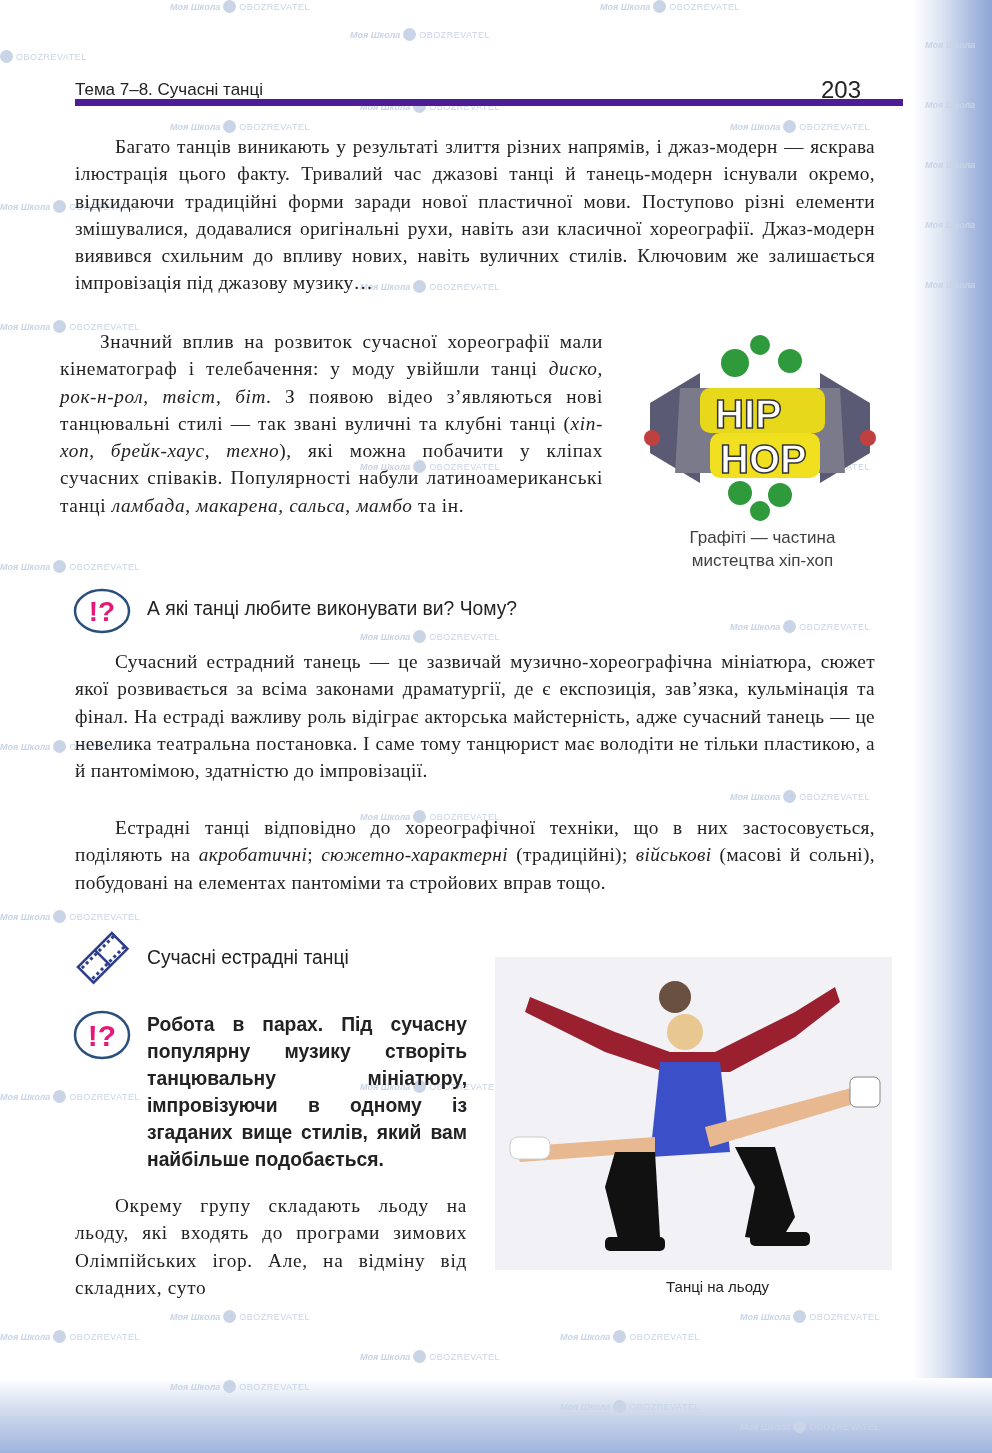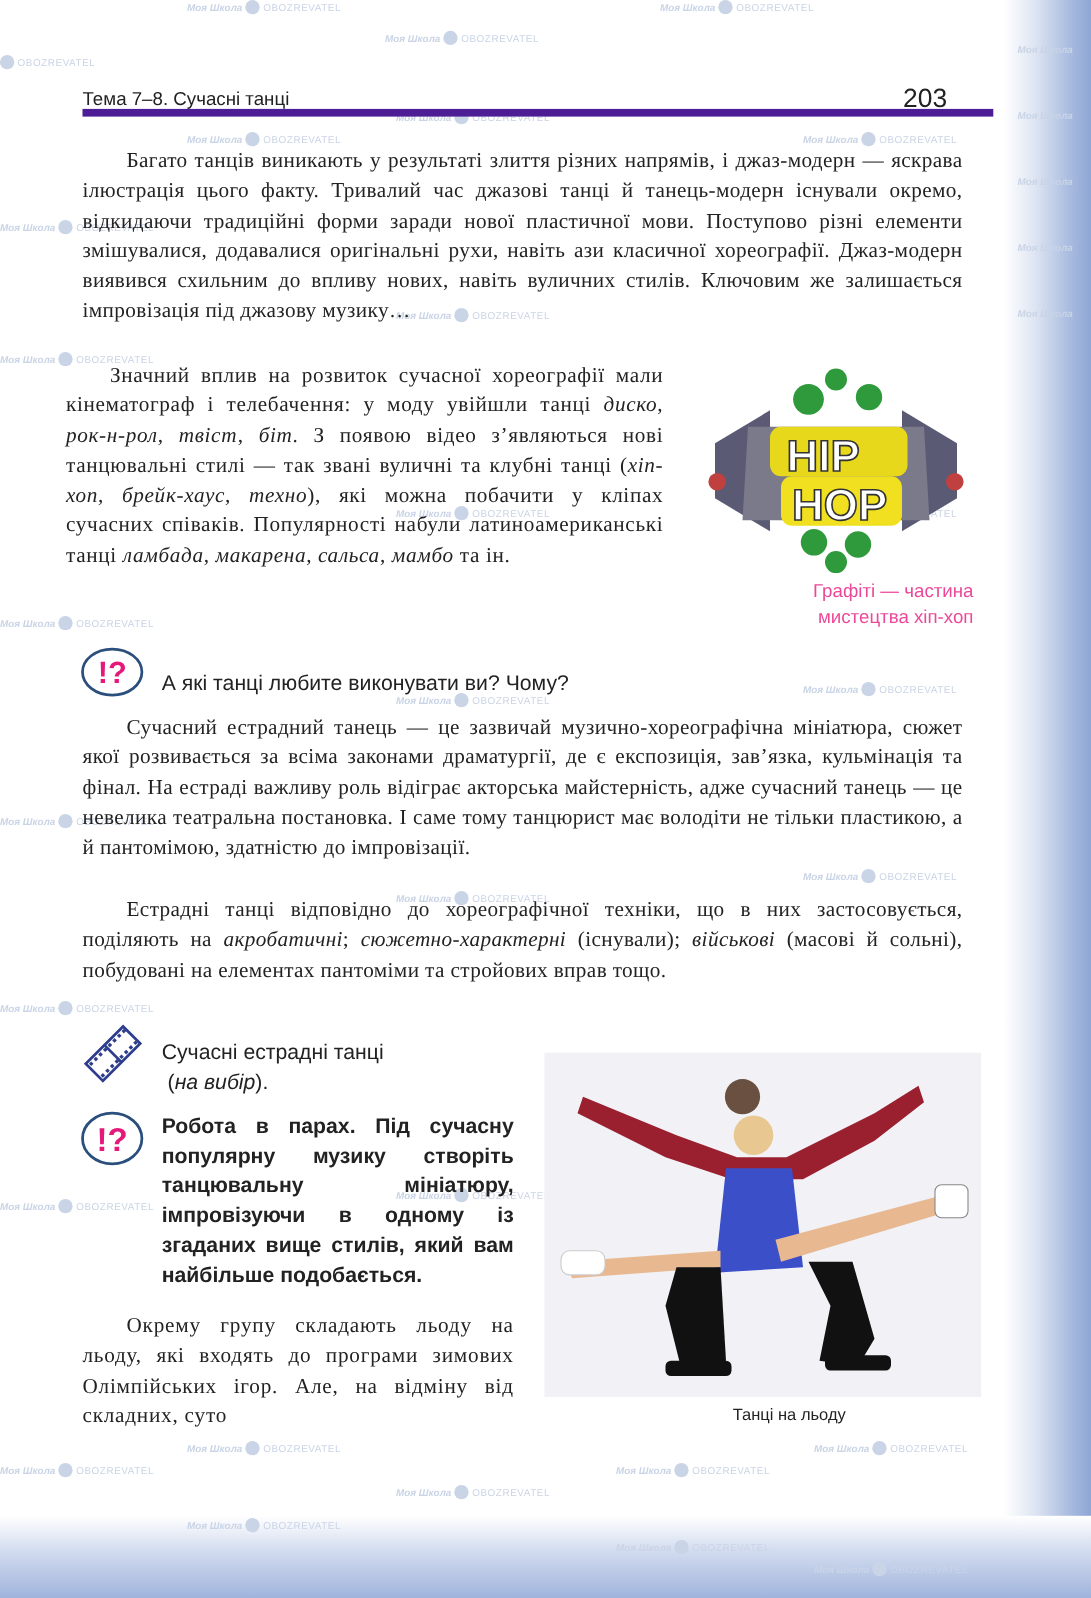--- a/index.html
+++ b/index.html
@@ -50,36 +50,36 @@
     .para i { font-style: italic; }
 
     .p1 { left: 75px; top: 133px; width: 800px; }
     .p2 { left: 60px; top: 328px; width: 543px; letter-spacing: 0.6px; }
     .p3 { left: 75px; top: 648px; width: 800px; }
     .p4 { left: 75px; top: 814px; width: 800px; }
     .p5 { left: 75px; top: 1192px; width: 392px; letter-spacing: 0.7px; }
 
     .fig1 { position: absolute; left: 640px; top: 333px; width: 240px; height: 190px; }
     .fig1-caption {
-      position: absolute; left: 640px; top: 526px; width: 245px; text-align: right;
-      font-family: "Liberation Sans", sans-serif; font-size: 17px; line-height: 23px; color: #ec4899;
+      position: absolute; left: 640px; top: 526px; width: 245px; text-align: center;
+      font-family: "Liberation Sans", sans-serif; font-size: 17px; line-height: 23px; color: #404040;
     }
     .fig2 { position: absolute; left: 495px; top: 957px; width: 397px; height: 313px; background: #f3f3f7; }
     .fig2-caption {
       position: absolute; left: 495px; top: 1278px; width: 445px; text-align: center;
       font-family: "Liberation Sans", sans-serif; font-size: 15px; color: #222;
     }
 
     .task-icon { position: absolute; width: 60px; height: 48px; }
     .task-text {
       position: absolute; font-family: "Liberation Sans", sans-serif;
       font-size: 19.3px; line-height: 27px; color: #222;
     }
     .q1-icon { left: 72px; top: 587px; }
-    .q1-text { left: 147px; top: 595px; margin-top: 13px; }
+    .q1-text { left: 147px; top: 595px; }
     .film-icon { left: 72px; top: 930px; width: 60px; height: 60px; }
     .film-text { left: 147px; top: 944px; width: 320px; }
     .q2-icon { left: 72px; top: 1009px; }
     .q2-text { left: 147px; top: 1011px; width: 320px; text-align: justify; font-weight: bold; }
   </style>
 </head>
 <body>
 
 <div class="bg-right"></div>
 <div class="bg-bottom"></div>
@@ -282,21 +282,21 @@
 <div class="task-icon q1-icon">
   <svg width="60" height="48" viewBox="0 0 60 48">
     <ellipse cx="30" cy="24" rx="27" ry="21" fill="#ffffff" stroke="#2b4f7c" stroke-width="2.5"></ellipse>
     <text x="30" y="34" text-anchor="middle" font-family="Liberation Sans, sans-serif" font-weight="bold" font-size="28" fill="#e5197a">!?</text>
   </svg>
 </div>
 <div class="task-text q1-text">А які танці любите виконувати ви? Чому?</div>
 
 <div class="para p3"><span class="indent"></span><span>Сучасний естрадний танець — це зазвичай музично-хореографічна мініатюра, сюжет якої розвивається за всіма законами драматургії, де є експозиція, зав’язка, кульмінація та фінал. На естраді важливу роль відіграє акторська майстерність, адже сучасний танець — це невелика театральна постановка. І саме тому танцюрист має володіти не тільки пластикою, а й пантомімою, здатністю до імпровізації.</span></div>
 
-<div class="para p4"><span class="indent"></span><span>Естрадні танці відповідно до хореографічної техніки, що в них застосовується, поділяють на </span><i>акробатичні</i><span>; </span><i>сюжетно-характерні</i><span> (існували); </span><i>військові</i><span> (масові й сольні), побудовані на елементах пантоміми та стройових вправ тощо.</span></div>
+<div class="para p4"><span class="indent"></span><span>Естрадні танці відповідно до хореографічної техніки, що в них застосовується, поділяють на </span><i>акробатичні</i><span>; </span><i>сюжетно-характерні</i><span> (традиційні); </span><i>військові</i><span> (масові й сольні), побудовані на елементах пантоміми та стройових вправ тощо.</span></div>
 
 <div class="task-icon film-icon">
   <svg width="60" height="60" viewBox="0 0 60 60">
     <g transform="rotate(-45 30 30)">
       <rect x="8" y="18" width="48" height="22" fill="#ffffff" stroke="#2e3e8c" stroke-width="2.5"></rect>
       <line x1="32" y1="18" x2="32" y2="40" stroke="#2e3e8c" stroke-width="2.5"></line>
       <g fill="#2e3e8c">
         <rect x="10" y="20" width="3" height="3"></rect>
           <rect x="16" y="20" width="3" height="3"></rect>
           <rect x="22" y="20" width="3" height="3"></rect>
@@ -312,21 +312,20 @@
           <rect x="34" y="35" width="3" height="3"></rect>
           <rect x="40" y="35" width="3" height="3"></rect>
           <rect x="46" y="35" width="3" height="3"></rect>
           <rect x="52" y="35" width="3" height="3"></rect>
       </g>
     </g>
   </svg>
 </div>
 <div class="task-text film-text">
   <div>Сучасні естрадні танці</div>
-  <div>&nbsp;<span>(</span><i>на вибір</i><span>).</span></div>
 </div>
 
 <div class="task-icon q2-icon">
   <svg width="60" height="52" viewBox="0 0 60 52">
     <ellipse cx="30" cy="26" rx="27" ry="23" fill="#ffffff" stroke="#2b4f7c" stroke-width="2.5"></ellipse>
     <text x="30" y="37" text-anchor="middle" font-family="Liberation Sans, sans-serif" font-weight="bold" font-size="30" fill="#e5197a">!?</text>
   </svg>
 </div>
 <div class="task-text q2-text">Робота в парах. Під сучасну популярну музику створіть танцювальну мініатюру, імпровізуючи в одному із згаданих вище стилів, який вам найбільше подобається.</div>
 

